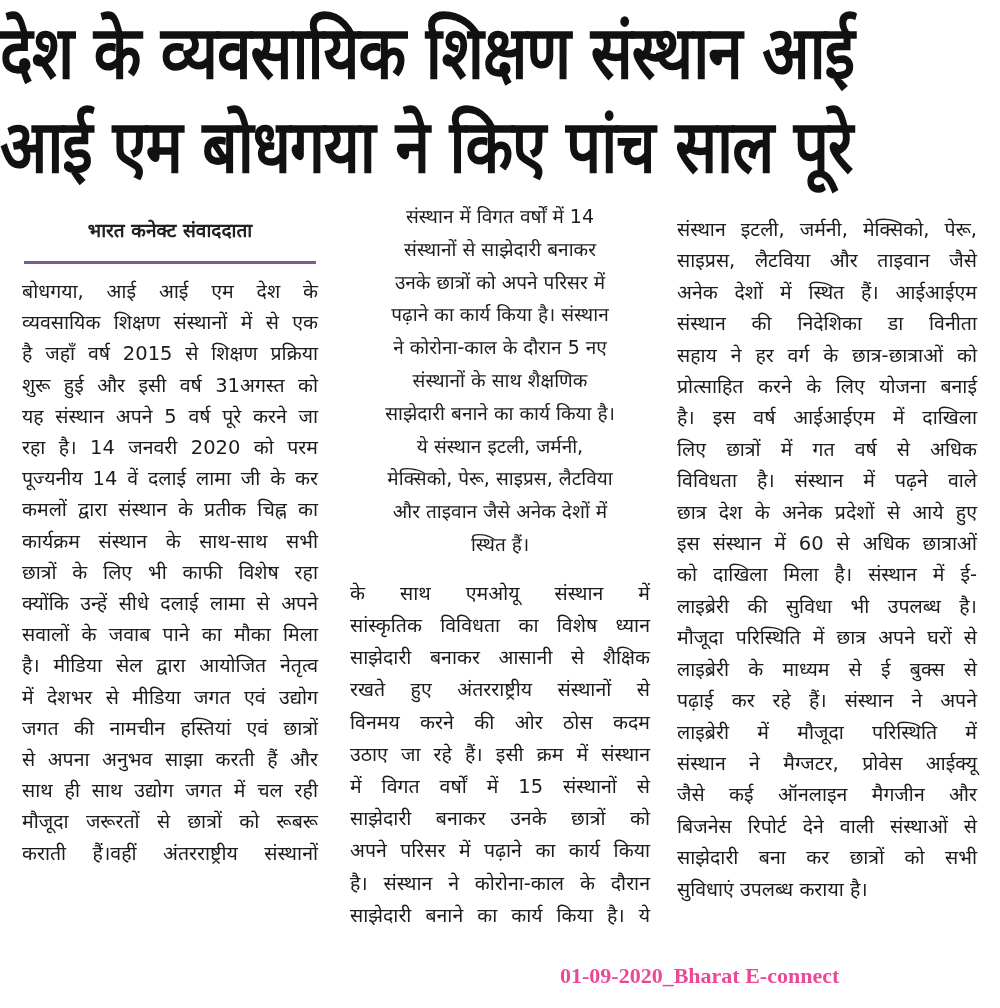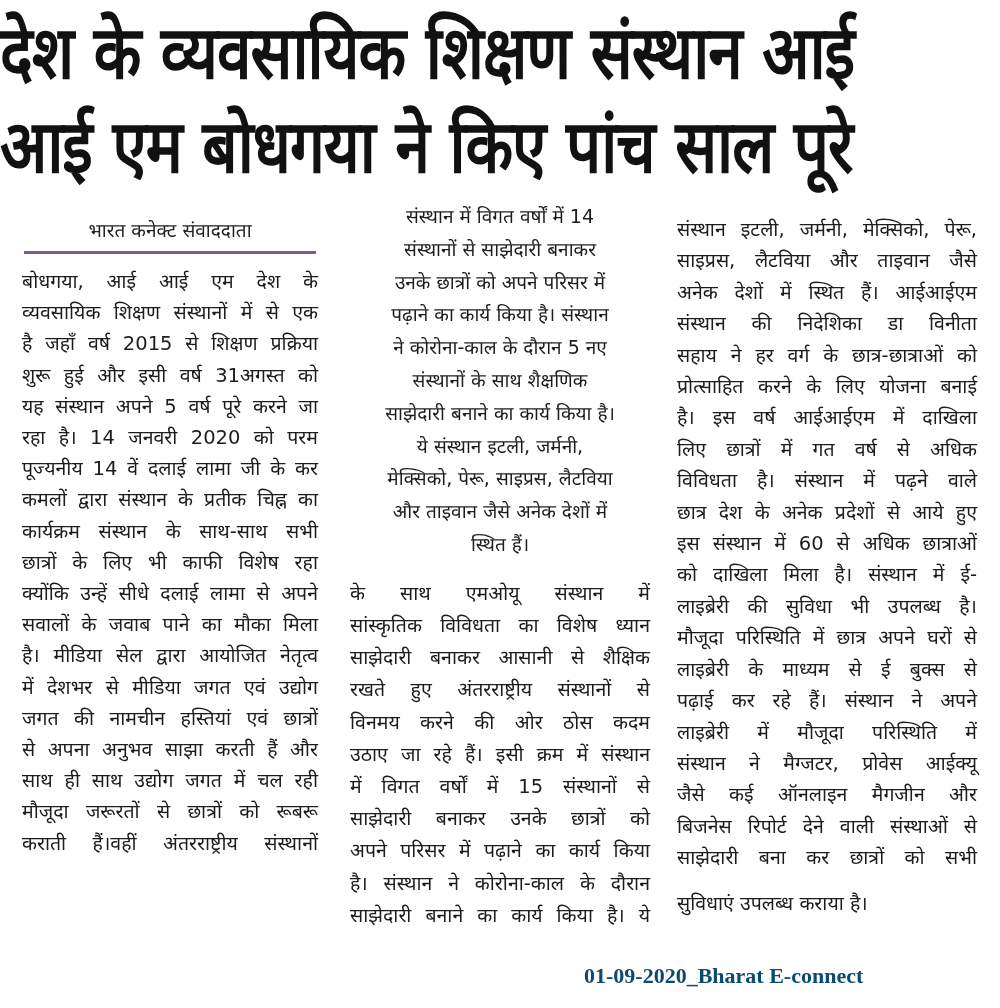--- a/index.html
+++ b/index.html
@@ -41,56 +41,56 @@
       position: absolute;
       font-size: 19.5px;
       line-height: 31.2px;
       color: #1c1c1c;
     }
     .col p {
       margin: 0;
       text-align: justify;
       text-align-last: justify;
     }
-    .col p.last { text-align-last: left; margin-top: 14px; }
+    .col p.last { text-align-last: left; }
 
     .col-left { left: 22px; top: 215px; width: 296px; }
     .col-mid  { left: 350px; top: 200px; width: 300px; }
     .col-right{ left: 677px; top: 214px; width: 300px; }
 
     .byline {
       text-align: center;
-      font-weight: normal;
+      font-weight: bold;
       font-size: 19px;
       line-height: 30px;
       color: #222;
-      padding-bottom: 6px;
+      padding-bottom: 16px;
       border-bottom: 3px solid #7b5a96;
       margin: 0 2px 12px 2px;
     }
 
     .pullquote p {
       text-align: center;
       text-align-last: center;
       font-size: 19px;
       line-height: 32.8px;
     }
     .pullquote { margin-bottom: 17px; }
 
     .mid-body p { line-height: 32.2px; }
     .right-body p { line-height: 31.4px; }
 
     .source-tag {
       position: absolute;
-      left: 584px;
+      left: 560px;
       top: 963px;
       font-family: "Liberation Serif", "DejaVu Serif", serif;
       font-weight: bold;
       font-size: 22px;
-      color: #0c4a6e;
+      color: #ec4899;
       white-space: nowrap;
     }
   </style>
 </head>
 <body>
 
 <div class="headline">
   <span class="headline-line l1">देश के व्यवसायिक शिक्षण संस्थान आई</span>
   <span class="headline-line l2">आई एम बोधगया ने किए पांच साल पूरे</span>
 </div>

